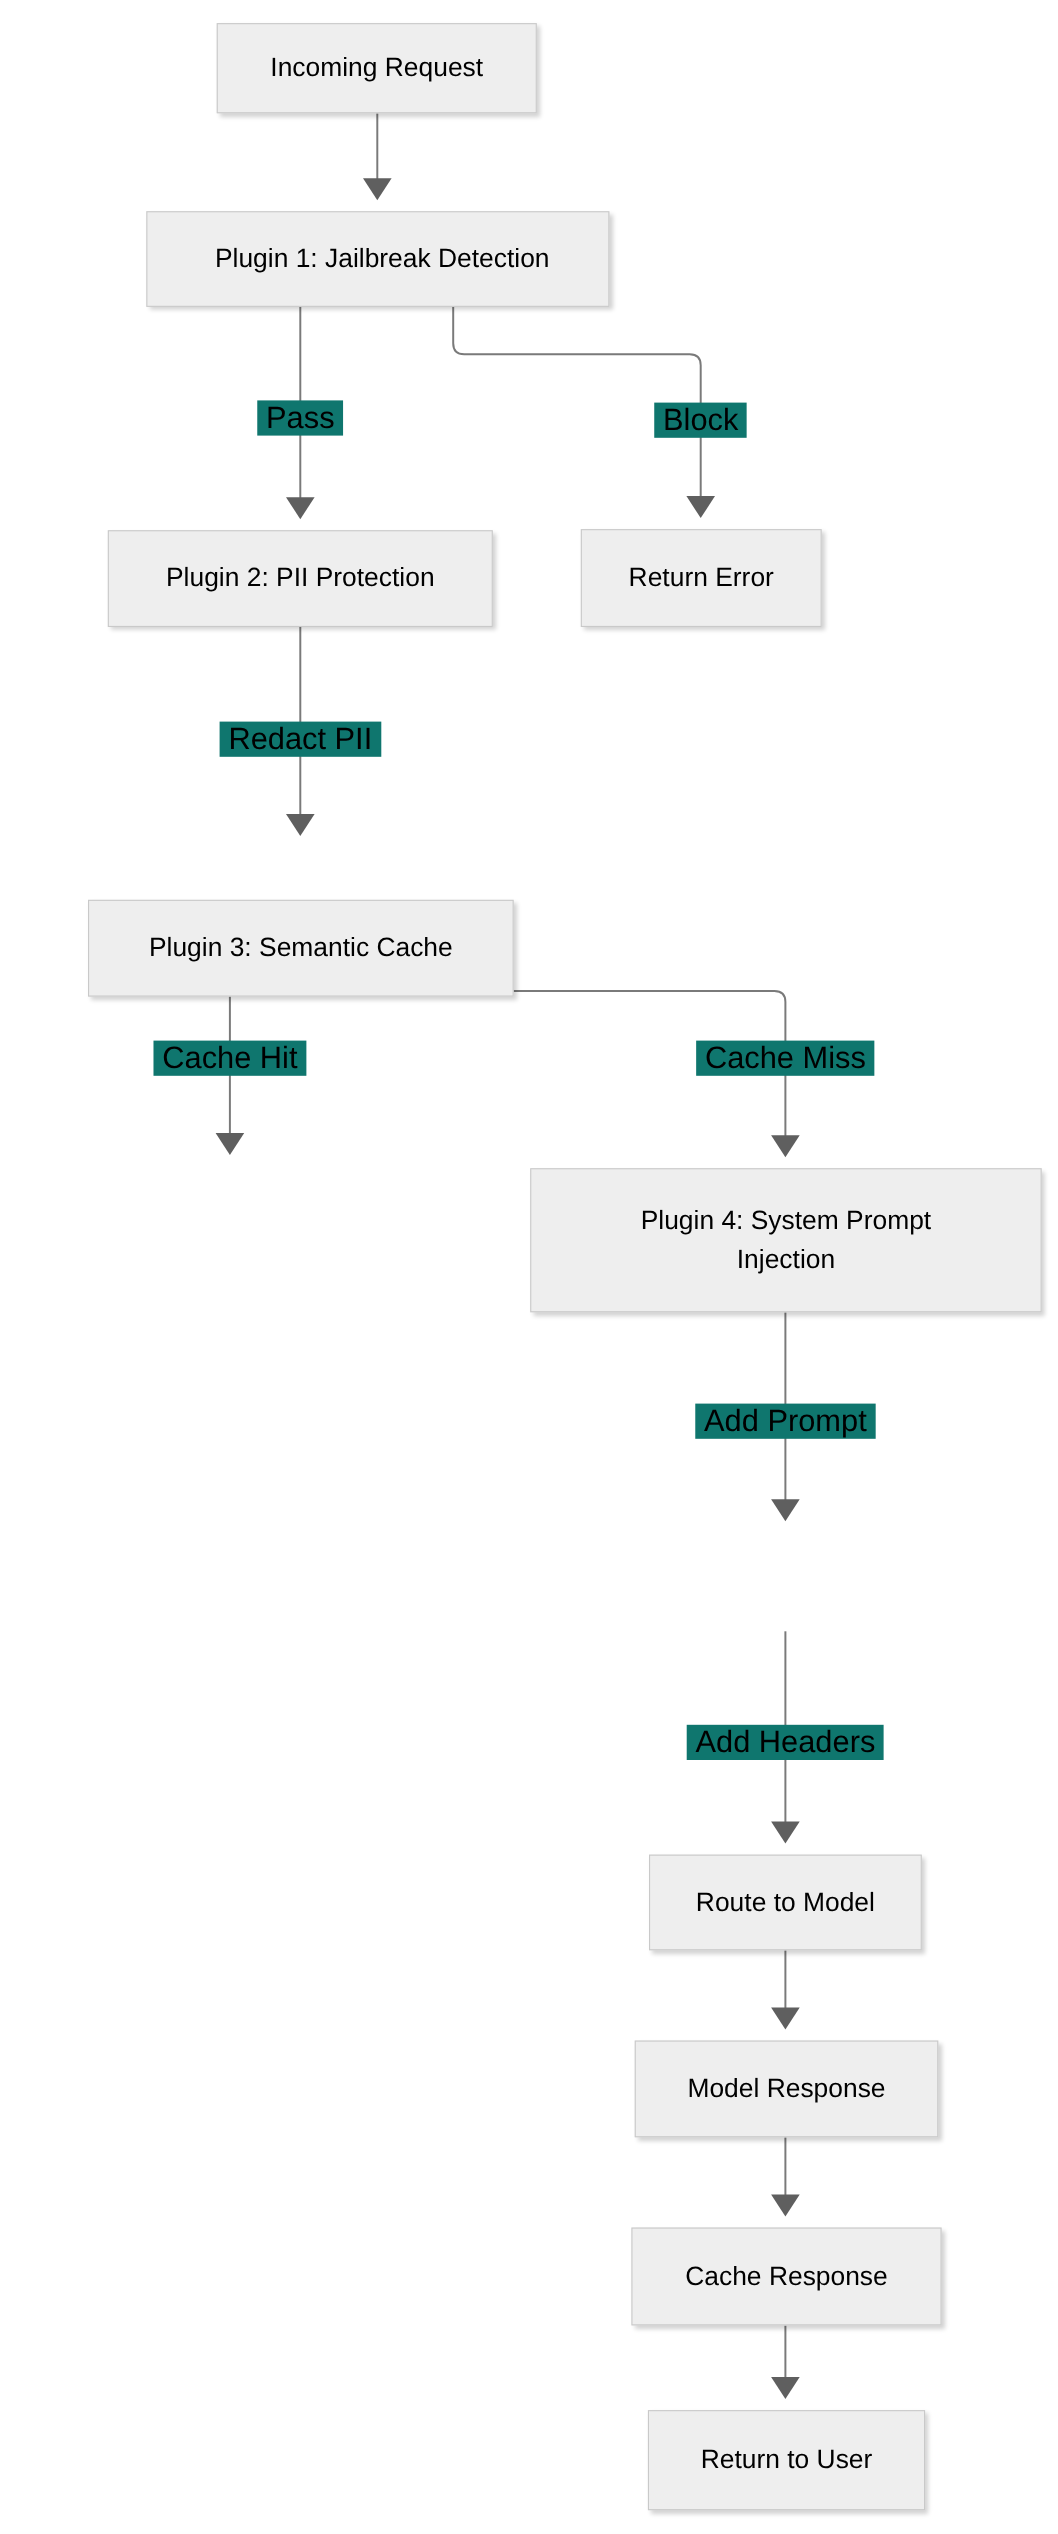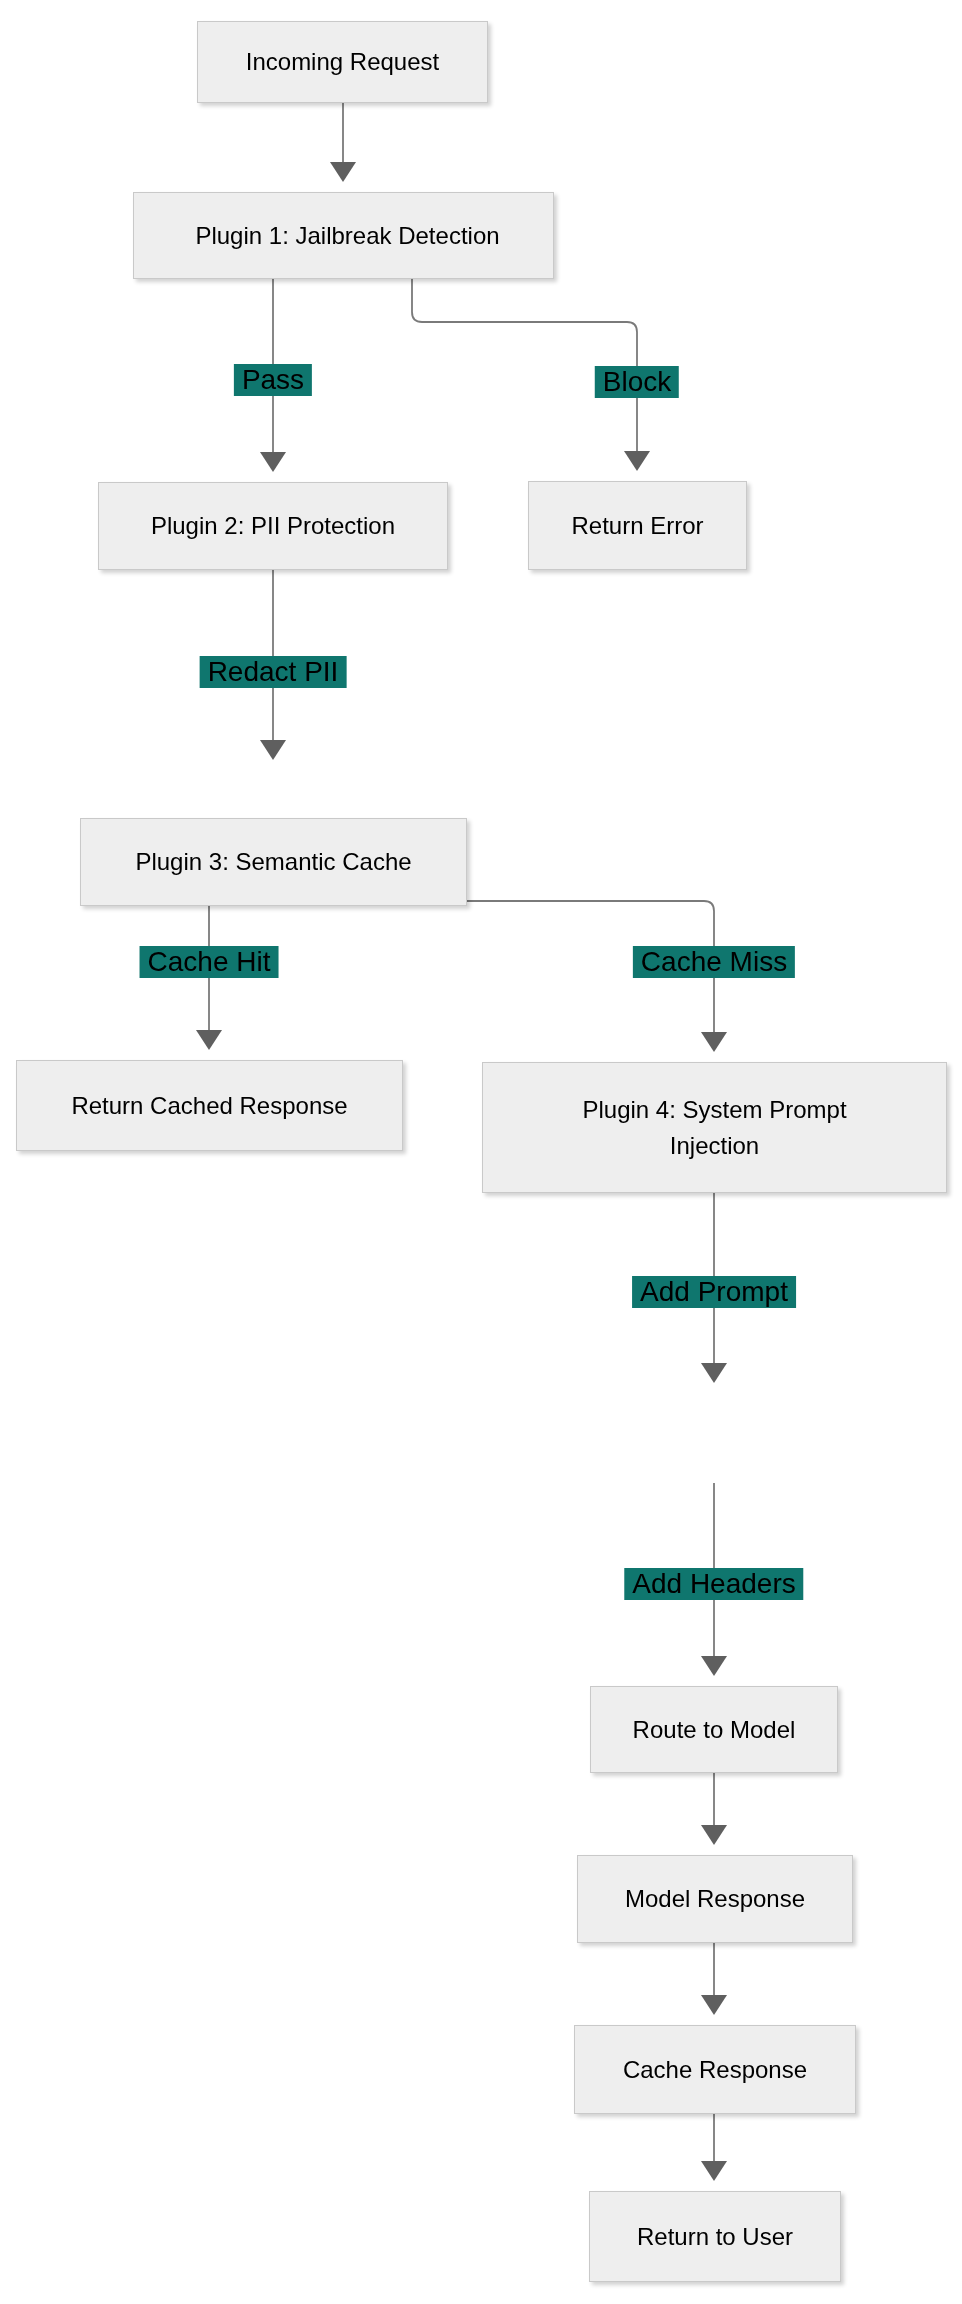--- a/index.html
+++ b/index.html
@@ -58,23 +58,20 @@
     </div>
     <div class="node" style="left: 98px; top: 482px; width: 350px; height: 88px;">
       <span>Plugin 2: PII Protection</span>
     </div>
     <div class="node" style="left: 528px; top: 481px; width: 219px; height: 89px;">
       <span>Return Error</span>
     </div>
     <div class="node" style="left: 80px; top: 770px; width: 387px; height: 88px; margin-top: 48px;">
       <span>Plugin 3: Semantic Cache</span>
     </div>
-    <div class="node" style="left: 16px; top: 1060px; width: 387px; height: 91px;">
-      <span>Return Cached Response</span>
-    </div>
     <div class="node" style="left: 482px; top: 1062px; width: 465px; height: 131px;">
       <span>Plugin 4: System Prompt
 Injection</span>
     </div>
     <div class="node" style="left: 590px; top: 1686px; width: 248px; height: 87px;">
       <span>Route to Model</span>
     </div>
     <div class="node" style="left: 577px; top: 1855px; width: 276px; height: 88px;">
       <span>Model Response</span>
     </div>

